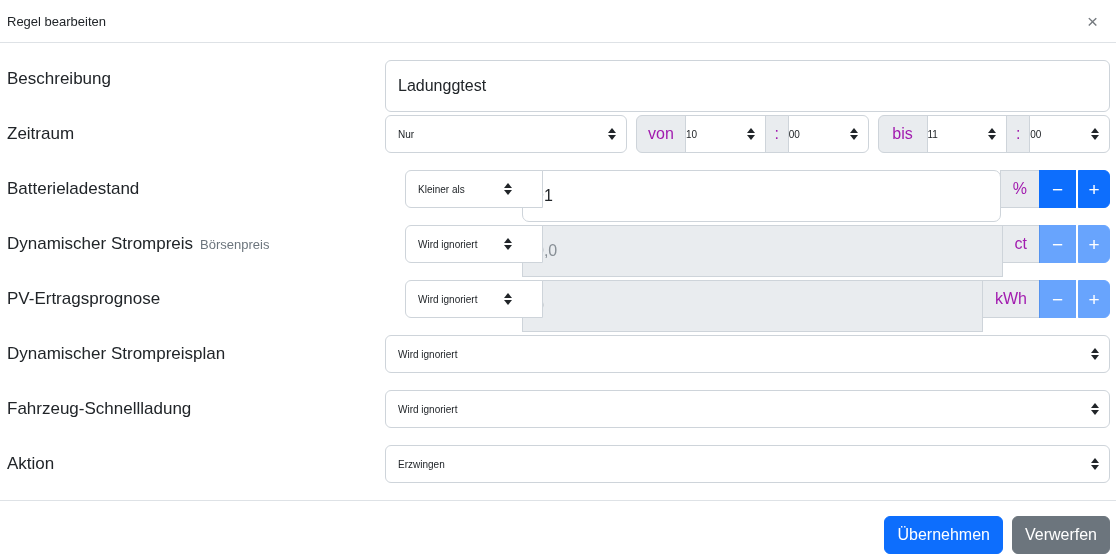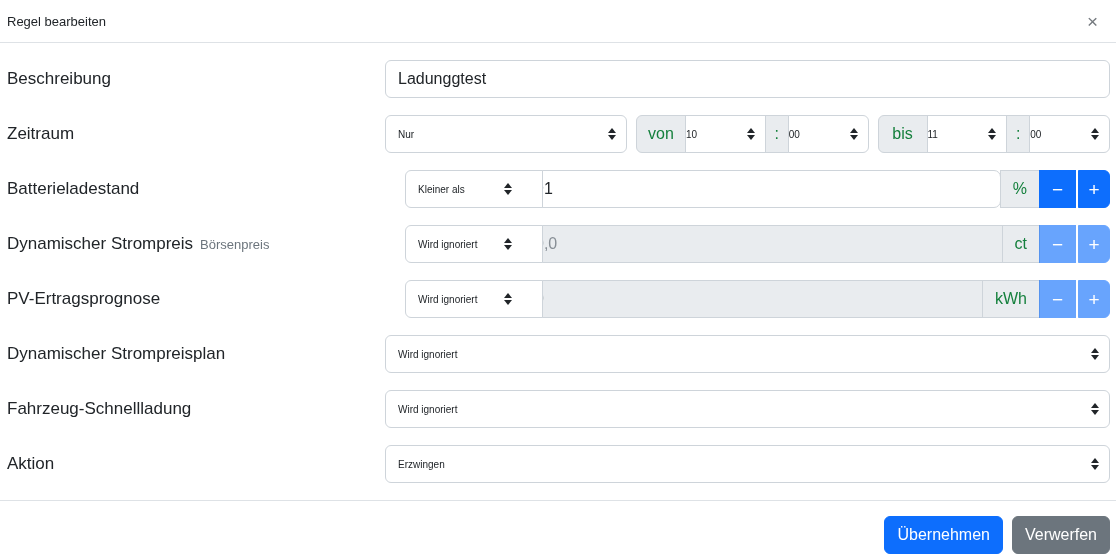--- a/index.html
+++ b/index.html
@@ -31,21 +31,21 @@
   
   .modal-body { padding: 17px 6px 0 7px; flex: 1 1 auto; }
   .form-row { display: flex; align-items: center; height: 38px; margin-bottom: 17px; }
   .form-label { width: 378px; flex: 0 0 378px; font-size: 17px; color: #212529; white-space: nowrap; }
   .form-sublabel { font-size: 13px; color: #6c757d; margin-left: 7px; }
   .controls { flex: 1 1 auto; display: flex; height: 38px; }
   .controls.gapped { gap: 9px; }
 
   
   .ctl {
-    height: 38px; font-size: 16px; font-family: "Liberation Sans", sans-serif;
+    height: 52px; font-size: 16px; font-family: "Liberation Sans", sans-serif;
     border: 1px solid #ced4da; background: #fff; color: #212529;
   }
   .text-input { border-radius: 6px; padding: 0 12px; width: 100%; outline: none; }
 
   
   .select-wrap { position: relative; display: inline-block; height: 38px; }
   .select-wrap select {
     appearance: none; -webkit-appearance: none; -moz-appearance: none;
     width: 100%; height: 38px; border: 1px solid #ced4da; border-radius: 6px;
     background: #fff; color: #212529; font-size: 10px;
@@ -65,21 +65,21 @@
   .igroup > * { border-radius: 0; }
   .igroup > *:not(:first-child) { margin-left: -1px; }
   .igroup > .first, .igroup > .first select { border-top-left-radius: 6px; border-bottom-left-radius: 6px; }
   .igroup > .last { border-top-right-radius: 6px; border-bottom-right-radius: 6px; }
   .igroup .select-wrap select { border-radius: 0; }
   .igroup .select-wrap.first select { border-top-left-radius: 6px; border-bottom-left-radius: 6px; margin-left: 20px; }
 
   .addon {
     display: flex; align-items: center; justify-content: center;
     background: #e9ecef; border: 1px solid #ced4da;
-    padding: 0 12px; font-size: 16px; color: #15803d; height: 38px;
+    padding: 0 12px; font-size: 16px; color: #a21caf; height: 38px;
   }
   .addon.colon { padding: 0; width: 24px; flex: 0 0 24px; }
 
   .grow { flex: 1 1 auto; }
 
   input:disabled, .form-input[disabled] {
     background: #e9ecef; color: #878e95;
   }
 
   

